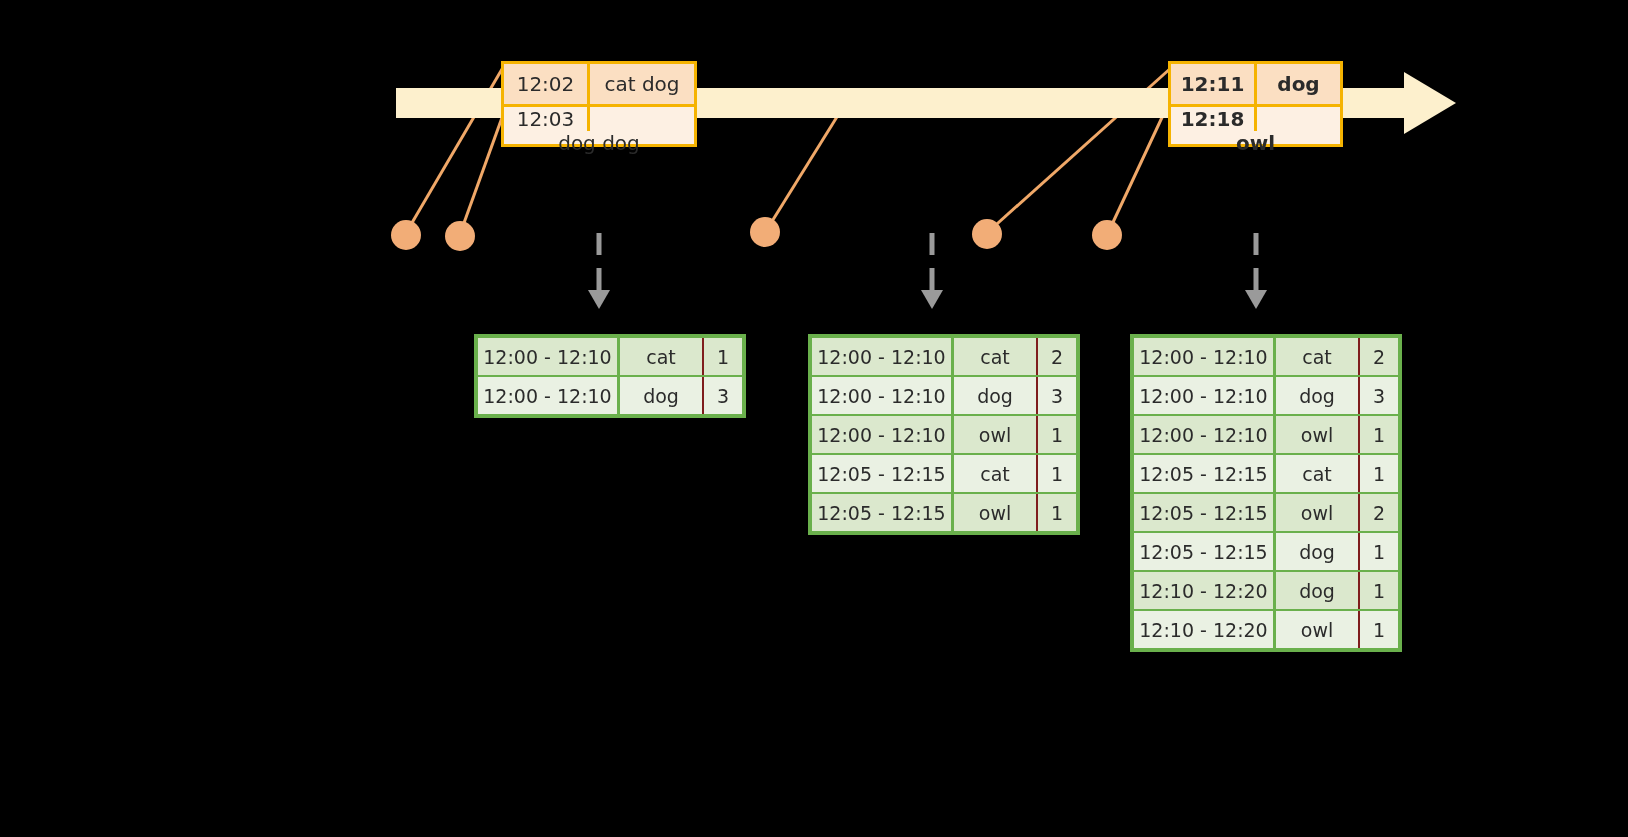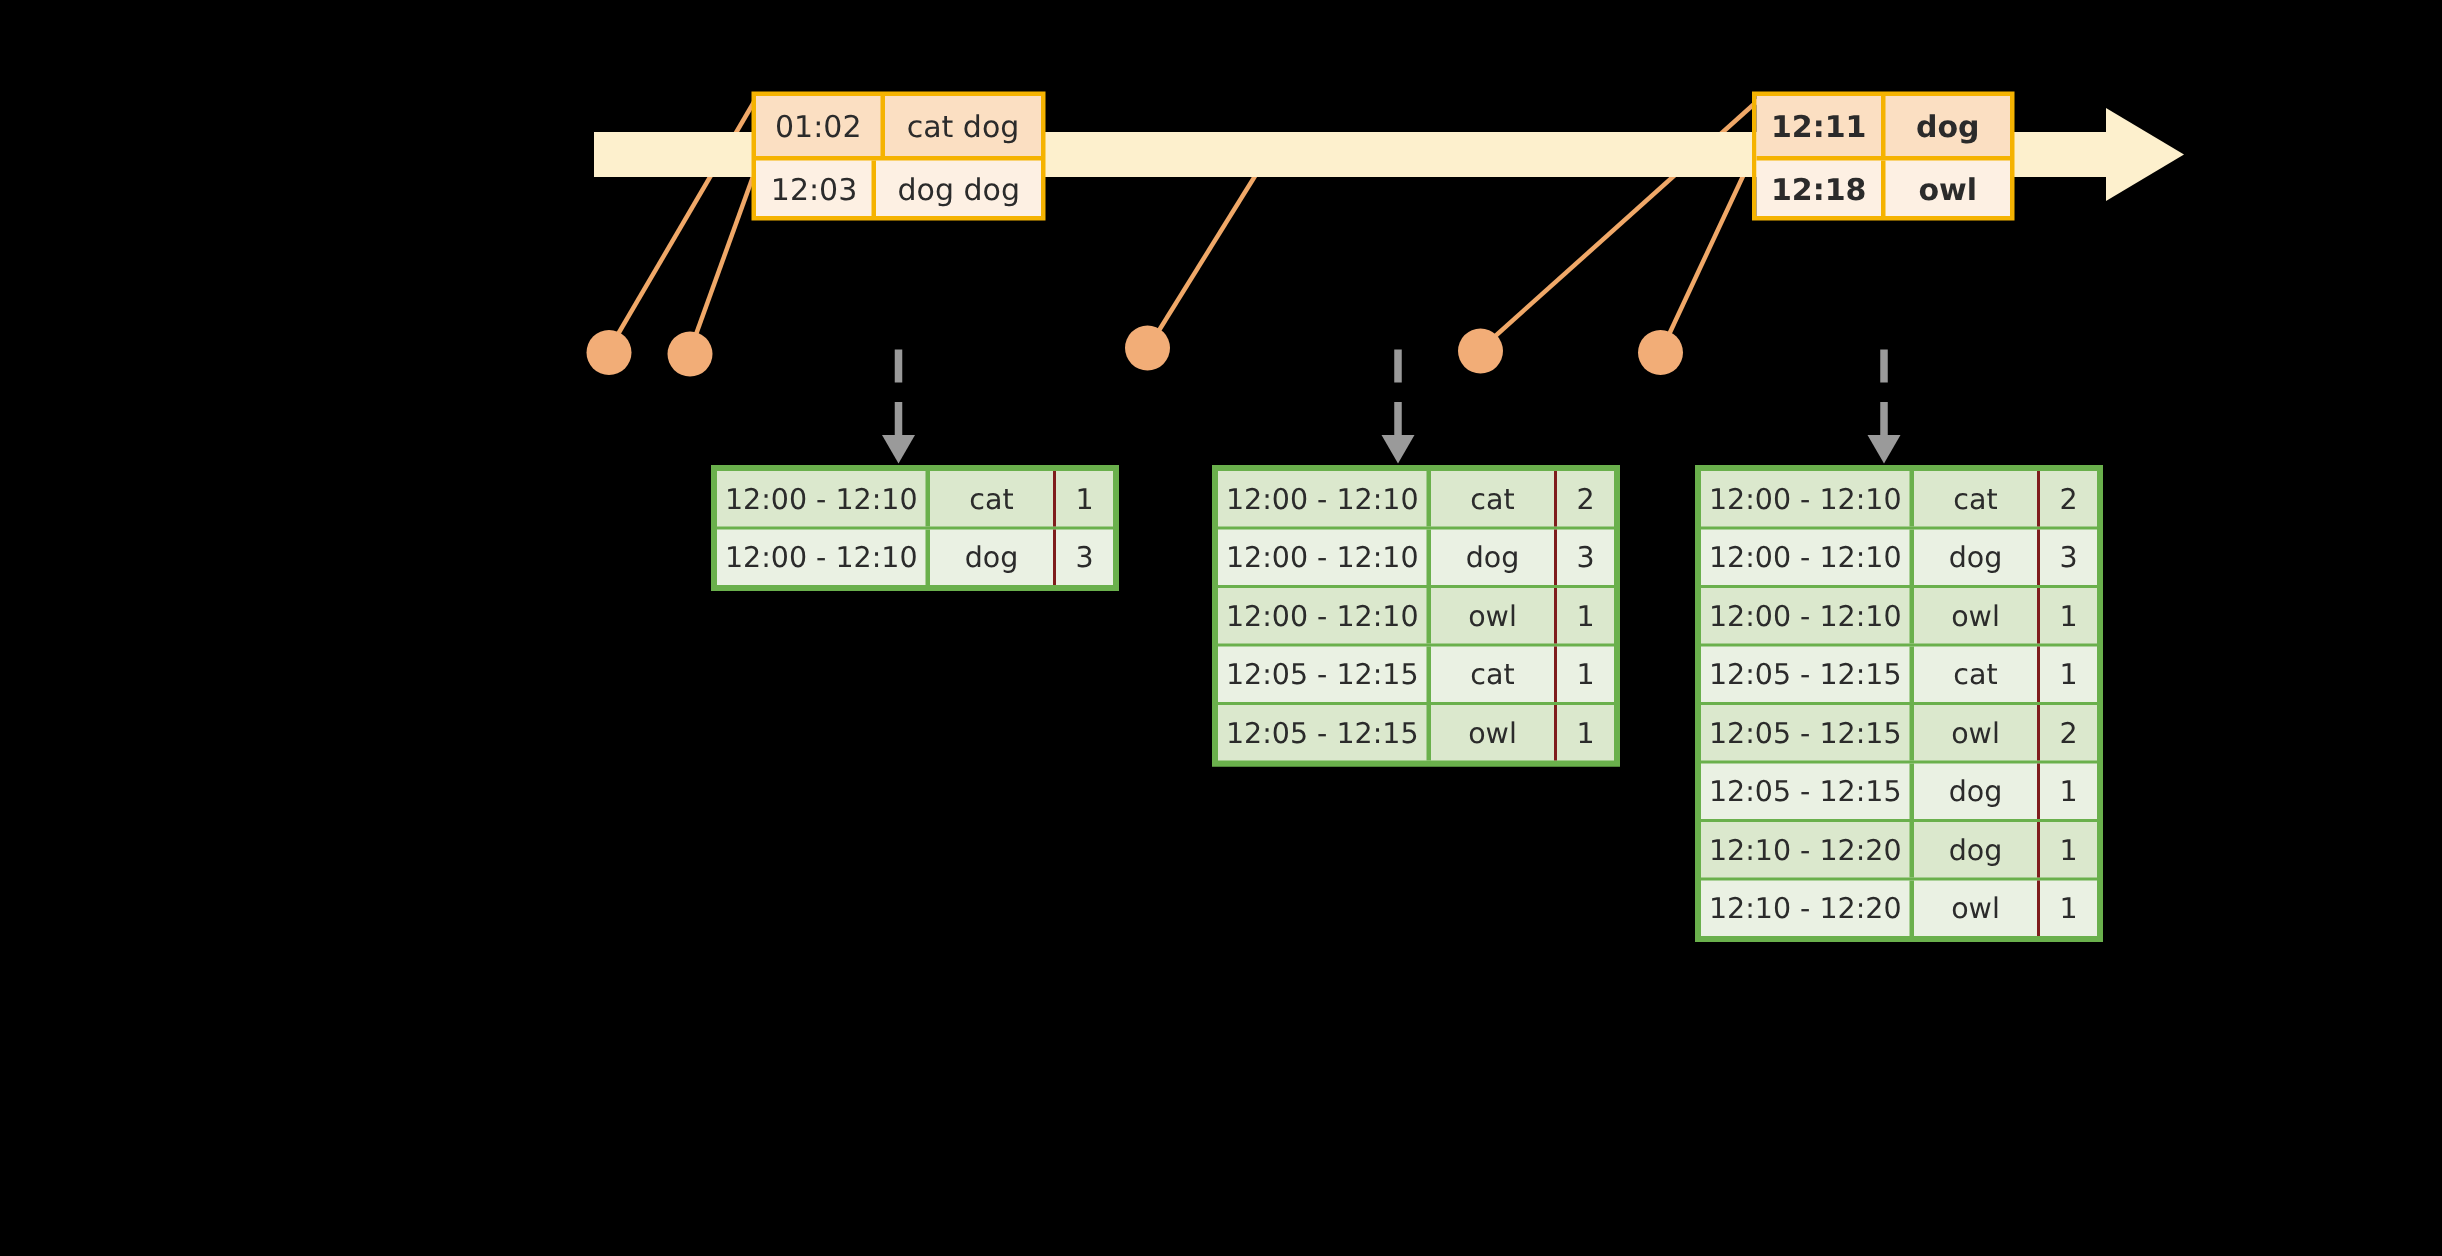--- a/index.html
+++ b/index.html
@@ -53,21 +53,21 @@
     border: 3px solid #f5b301;
     box-sizing: border-box;
     display: flex;
     flex-direction: column;
   }
   .ev-row {
     display: flex;
     height: 40px;
     box-sizing: border-box;
   }
-  .ev-row.alt { background: #fdf0e3; }
+  .ev-row.alt { background: #fdf0e3; flex-direction: column; }
   .ev-row.main { background: #fbdfc2; }
   .ev-row + .ev-row { border-top: 3px solid #f5b301; }
   .ev-time {
     width: 86px;
     display: flex;
     align-items: center;
     justify-content: center;
     font-size: 20px;
     color: #2b2b2b;
     border-right: 3px solid #f5b301;
@@ -90,20 +90,21 @@
   #ev-c { left: 1168px; top: 61px; width: 175px; font-weight: bold; }
 
   
   .res-table {
     position: absolute;
     border: 4px solid #6ab04c;
     box-sizing: border-box;
     display: flex;
     flex-direction: column;
     background: #6ab04c;
+    margin-top: 24px;
   }
   .res-row {
     display: flex;
     height: 37px;
     box-sizing: border-box;
   }
   .res-row + .res-row { margin-top: 2px; }
   .res-row.shade   { background: #dbe8cd; }
   .res-row.noshade { background: #eaf1e3; }
   .res-cell {
@@ -156,21 +157,21 @@
       <line x1="1256" y1="233" x2="1256" y2="292" stroke="#9a9a9a" stroke-width="5" stroke-dasharray="22 13"></line>
       <polygon points="1245,290 1267,290 1256,309" fill="#9a9a9a"></polygon>
     </g>
   </svg>
 
   <div class="timeline-bar"></div>
   <div class="timeline-head"></div>
 
   <div class="ev-box" id="ev-a">
     <div class="ev-row main">
-      <div class="ev-time">01:02</div>
+      <div class="ev-time">12:02</div>
       <div class="ev-text">cat dog</div>
     </div>
     <div class="ev-row alt">
       <div class="ev-time">12:03</div>
       <div class="ev-text">dog dog</div>
     </div>
   </div>
 
 
   <div class="ev-box" id="ev-c">

